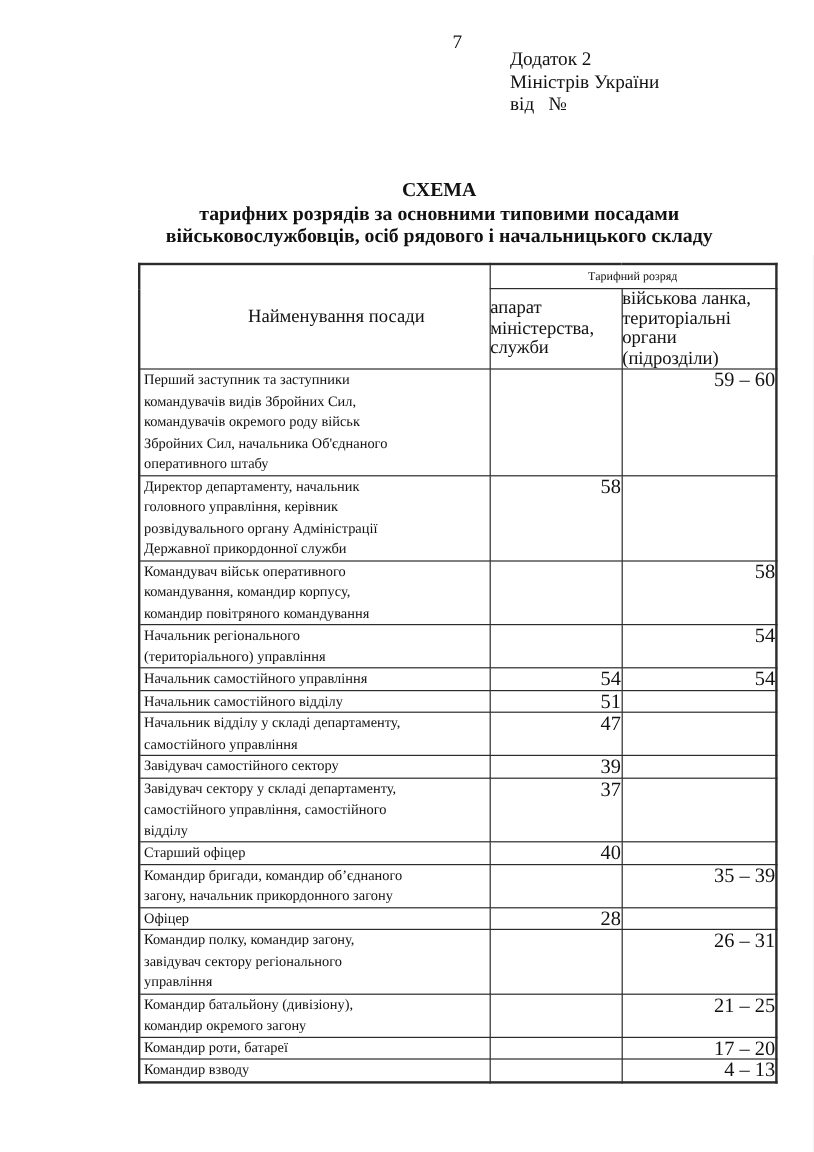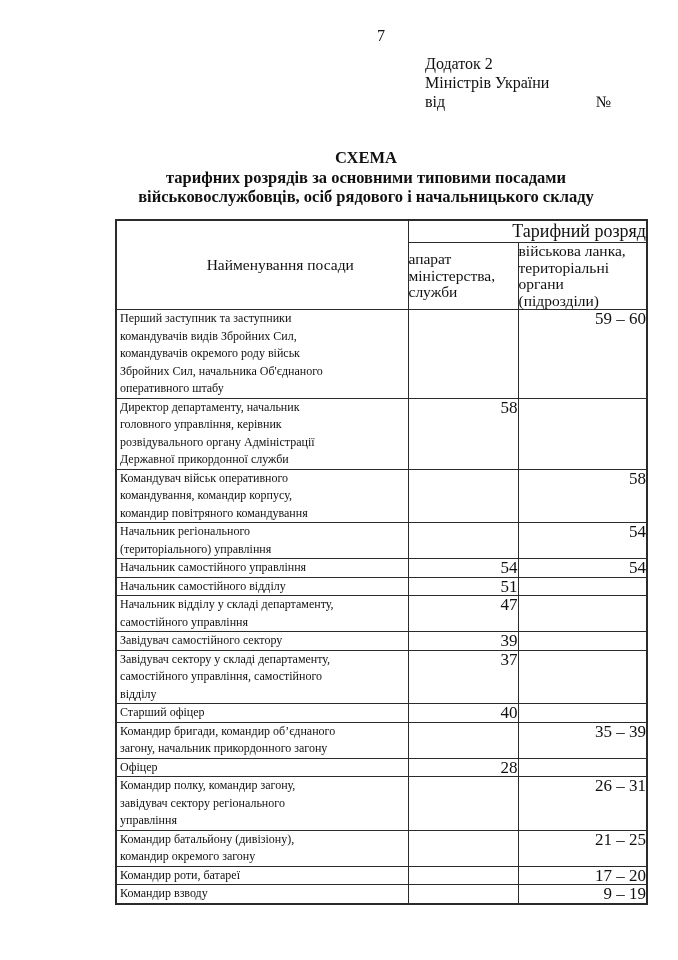--- a/index.html
+++ b/index.html
@@ -13,27 +13,27 @@
     overflow: hidden;
   }
   .page-number {
     position: absolute;
     top: 27px; left: 115px; width: 532px;
     text-align: center;
     font-size: 16px;
   }
   .annex-block {
     position: absolute;
-    top: 54px; left: 425px; width: 186px;
+    top: 40px; left: 425px; width: 186px;
     font-size: 16px;
     line-height: 19px;
   }
   .annex-from-line {
     display: flex;
-    justify-content: space-between;
+    gap: 12px;
   }
   .title-block {
     position: absolute;
     top: 148px; left: 78px; width: 576px;
     text-align: center;
     font-weight: bold;
     font-size: 16.5px;
     line-height: 19.5px;
   }
   table.doc-table {
@@ -47,22 +47,22 @@
   .doc-table th, .doc-table td {
     border: 1px solid #2b2b2b;
     font-weight: normal;
     padding: 0;
   }
   .doc-table col.c-pos { width: 292px; }
   .doc-table col.c-min { width: 110px; }
   .doc-table col.c-mil { width: 129px; }
   th.h-group {
     height: 19px;
-    font-size: 18px;
-    text-align: right;
+    font-size: 10px;
+    text-align: center;
     vertical-align: middle;
     margin-top: 44px;
   }
   th.h-pos {
     font-size: 15.5px;
     text-align: center;
     vertical-align: middle;
     padding-left: 36px;
   }
   th.h-sub {
@@ -220,18 +220,18 @@
         <td class="cell-num">21 – 25</td>
       </tr>
       <tr>
         <td class="cell-pos">Командир роти, батареї</td>
         <td class="cell-num"></td>
         <td class="cell-num">17 – 20</td>
       </tr>
       <tr>
         <td class="cell-pos">Командир взводу</td>
         <td class="cell-num"></td>
-        <td class="cell-num">9 – 19</td>
+        <td class="cell-num">4 – 13</td>
       </tr>
     </tbody>
   </table>
 
 </div>
 
 </body></html>

